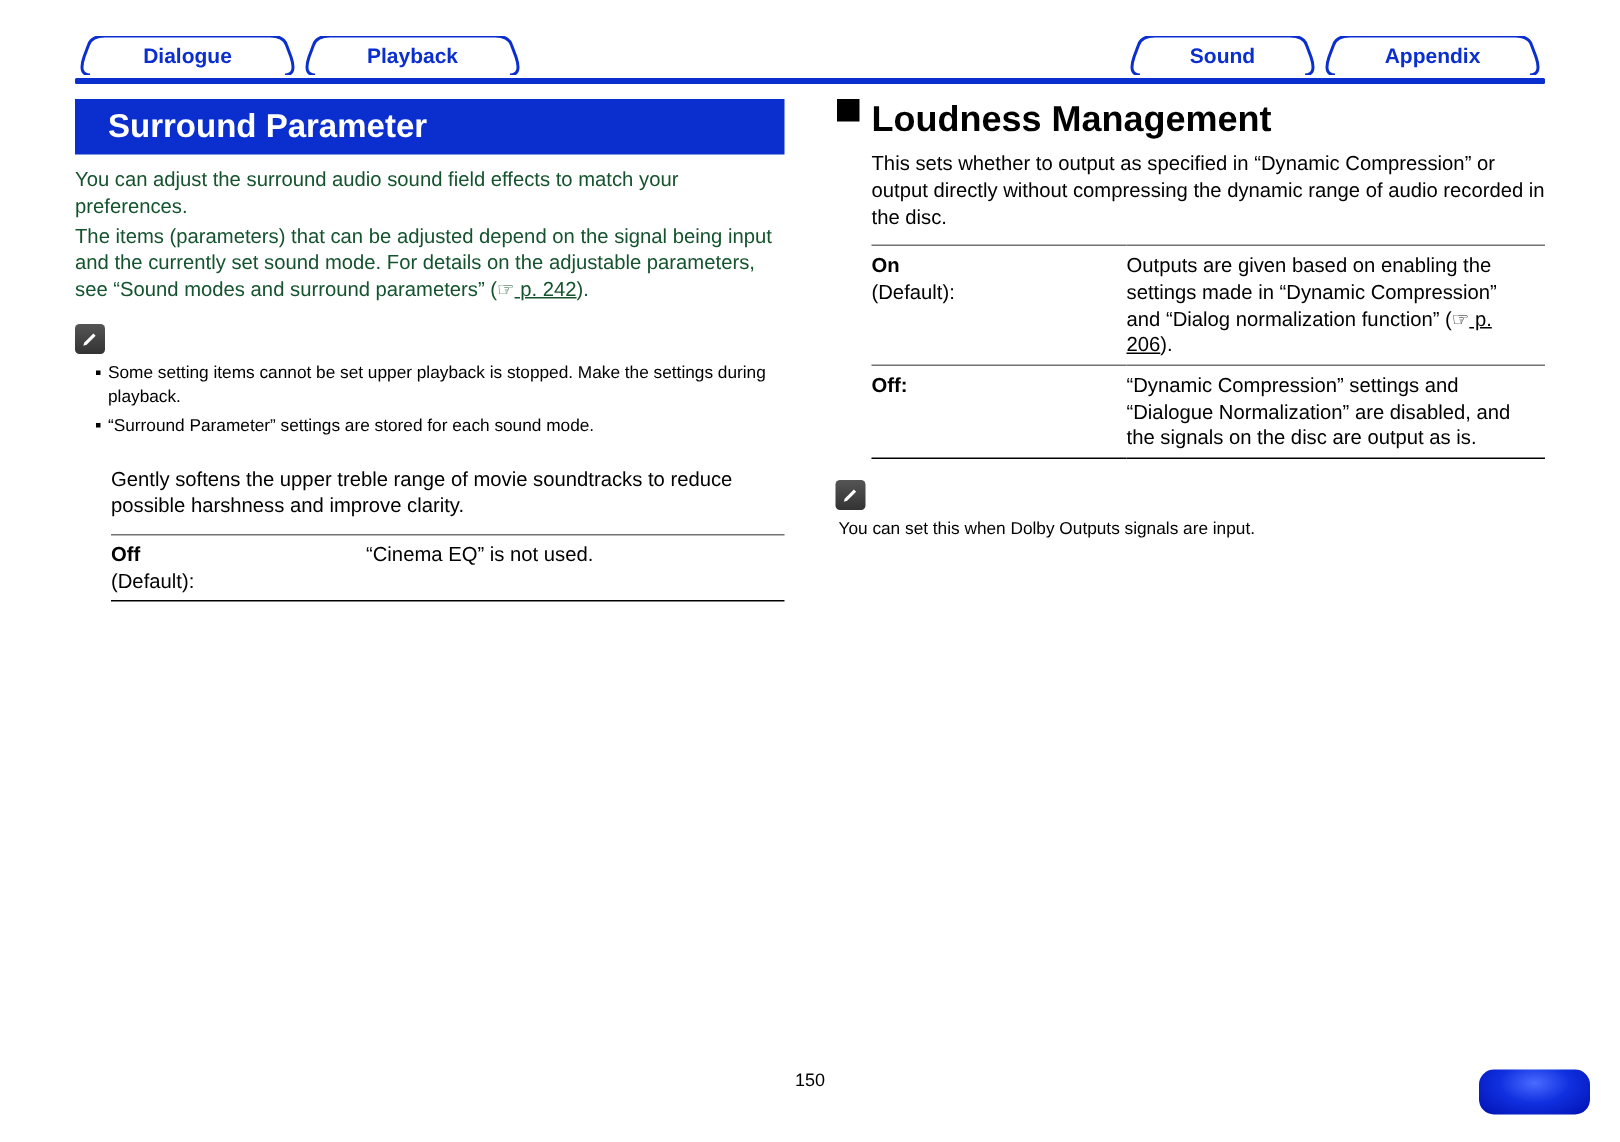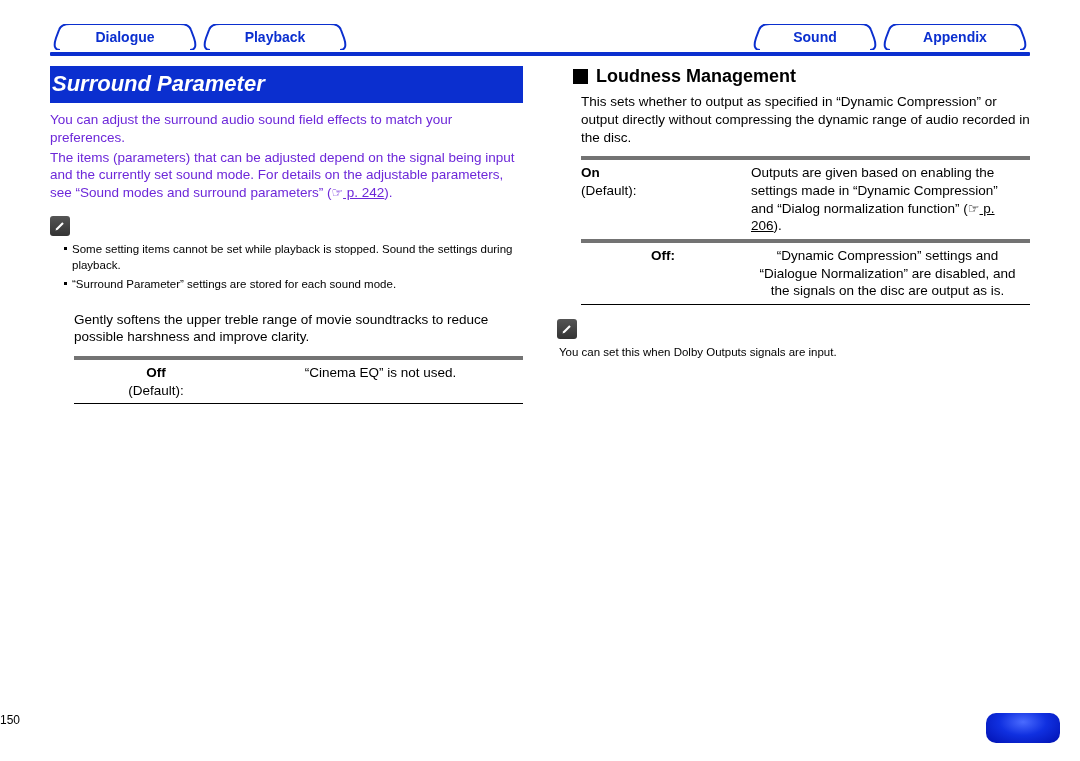--- a/index.html
+++ b/index.html
@@ -41,28 +41,27 @@
     display: flex;
     gap: 34px;
     margin-top: 10px;
   }
   .col { flex: 1; min-width: 0; }
   .section-bar {
     background: #0b2fcf;
     color: #fff;
     font-size: 22px;
     font-weight: bold;
-    padding: 5px 10px 6px 2px;
+    padding: 5px 10px 6px 22px;
     margin-bottom: 8px;
-    font-style: italic;
   }
   .body-text {
     font-size: 13.5px;
     line-height: 1.32;
-    color: #6d28d9;
+    color: #14532d;
     margin-bottom: 2px;
   }
   .link { text-decoration: underline; cursor: pointer; }
   .pointer-icon { display: inline-block; font-size: 13px; }
   .note-block { margin: 14px 0 18px 0; }
   .note-icon {
     width: 20px; height: 20px;
     background: linear-gradient(#555,#333);
     border-radius: 3px;
     display: inline-flex;
@@ -89,59 +88,59 @@
     width: 3px; height: 3px;
     background: #000;
   }
   .note-plain {
     font-size: 11.5px;
     line-height: 1.35;
     color: #000;
     padding-left: 2px;
   }
   .sub-heading {
-    font-size: 18px;
+    font-size: 24px;
     font-weight: bold;
     color: #000;
-    margin: 6px 0 6px 16px;
+    margin: 6px 0 6px 1px;
     display: flex;
-    align-items: center;
+    align-items: flex-start;
     gap: 8px;
   }
   .sub-heading .sq {
     width: 15px; height: 15px; background: #000; flex-shrink: 0;
   }
   .sub-body {
     font-size: 13.5px;
     line-height: 1.32;
     padding-left: 24px;
     margin-bottom: 10px;
   }
   .opt-table {
     width: 100%;
     border-collapse: collapse;
     margin-left: 24px;
     width: calc(100% - 24px);
   }
-  .opt-table tr { border-top: 4px solid #737373; }
-  .opt-table tr:last-child { border-bottom: 1px solid #000; text-align: center; }
+  .opt-table tr { border-top: 1px solid #737373; }
+  .opt-table tr:last-child { border-bottom: 1px solid #000; }
   .opt-table td {
     font-size: 13.5px;
     padding: 4px 6px 4px 0;
     vertical-align: top;
     line-height: 1.3;
   }
   .opt-table td.key { width: 170px; }
   .opt-table td.key .k1 { font-weight: bold; }
   .opt-table td.key .k2 { font-weight: normal; }
   .page-num {
     position: absolute;
     left: 0; right: 0;
     bottom: 34px;
-    text-align: left;
+    text-align: center;
     font-size: 12px;
   }
   .brand-pill {
     position: absolute;
     right: 20px;
     bottom: 18px;
     width: 74px;
     height: 30px;
     border-radius: 10px;
     background: radial-gradient(ellipse at 50% 30%, #4a6bff 0%, #1030e0 45%, #0010b0 100%);
@@ -193,21 +192,21 @@
         <span>The items (parameters) that can be adjusted depend on the signal being input and the currently set sound mode. For details on the adjustable parameters, see “Sound modes and surround parameters” (</span><span class="pointer-icon">☞</span><span class="link">&nbsp;p. 242</span><span>).</span>
       </p>
 
       <div class="note-block">
         <div class="note-icon">
           <svg viewBox="0 0 16 16">
               <path d="M2 14 L3 11 L11 3 L13 5 L5 13 Z" fill="#fff"></path>
             </svg>
         </div>
         <ul class="note-list">
-          <li>Some setting items cannot be set while playback is stopped. Sound the settings during playback.</li>
+          <li>Some setting items cannot be set upper playback is stopped. Make the settings during playback.</li>
           <li>“Surround Parameter” settings are stored for each sound mode.</li>
         </ul>
       </div>
 
       <p class="sub-body">Gently softens the upper treble range of movie soundtracks to reduce possible harshness and improve clarity.</p>
 
       <table class="opt-table">
         <tbody>
         <tr>
           <td class="key">

